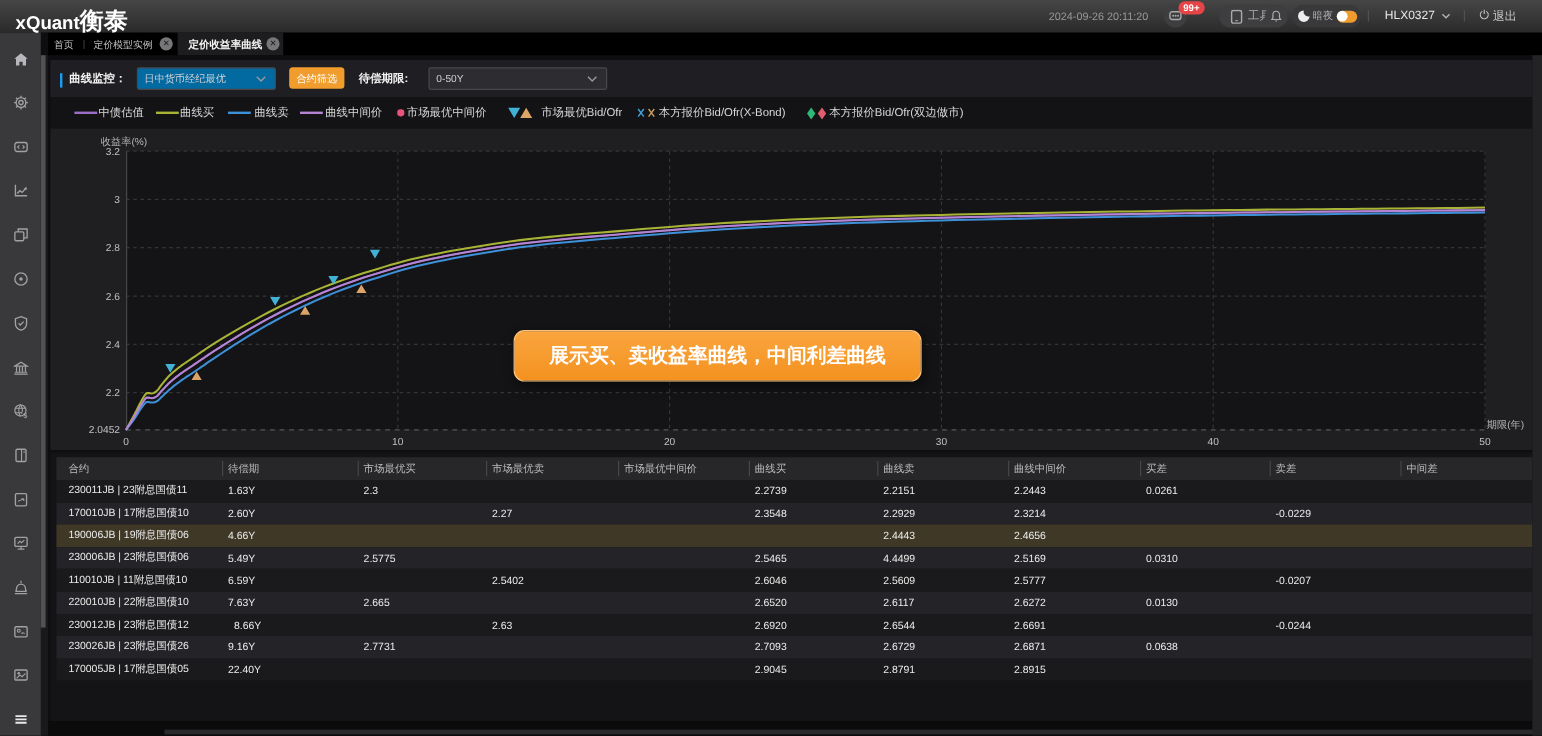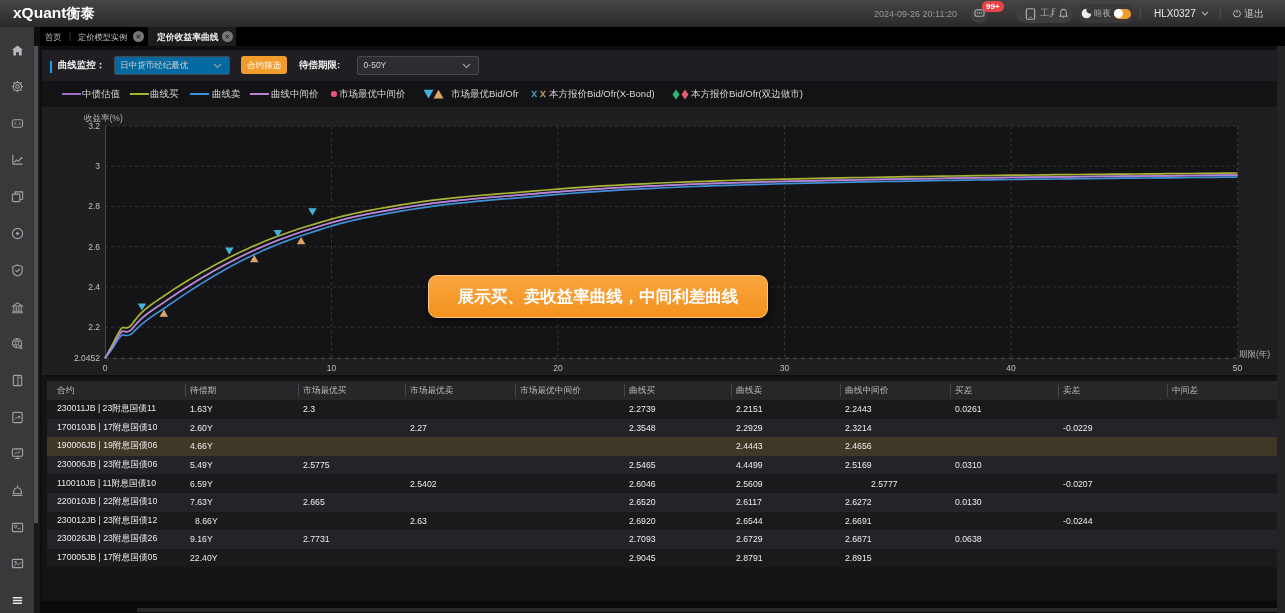--- a/index.html
+++ b/index.html
@@ -30,21 +30,21 @@
 .hdr { position:relative; height:19px; background:#27272a; color:#bcbcbc; }
 .row { position:relative; height:18.6px; color:#ececec; }
 .cell { position:absolute; top:0; height:100%; display:flex; align-items:center; white-space:nowrap; }
 .hsep { position:absolute; top:3px; width:1px; height:13px; background:#45454a; }
 .botbar { position:absolute; left:40px; top:601px; width:1245px; height:12px; background:#0b0b0c; }
 .botscroll { position:absolute; left:137px; top:608px; width:1142px; height:4px; background:#29292b; }
 .redge { position:absolute; left:1277px; top:46px; width:8px; height:567px; background:#232326; }
 </style></head>
 <body>
 <div class="topbar">
- <div class="logo">xQuant<span style="font-size:14px;">衡泰</span></div>
+ <div class="logo">xQuant<span style="font-size:20px;">衡泰</span></div>
  <div class="tr" style="left:874px;">2024-09-26 20:11:20</div>
  <div class="circ" style="position:absolute; left:970px; top:4px;">
   <svg width="11" height="11" viewBox="0 0 12 12">
         <rect x="1" y="2" width="10" height="7" rx="2" fill="none" stroke="#aaa" stroke-width="1.3"></rect>
         <circle cx="4" cy="5.5" r="0.9" fill="#aaa"></circle>
         <circle cx="6.2" cy="5.5" r="0.9" fill="#aaa"></circle>
         <circle cx="8.4" cy="5.5" r="0.9" fill="#aaa"></circle>
       </svg>
  </div>
  <div style="position:absolute; left:982px; top:1px; background:#e64547; color:#fff; font-size:8px; font-weight:bold;
@@ -158,21 +158,21 @@
  <span class="tabx" style="position:absolute; left:182px; top:4px;">✕</span>
 </div>
 <div class="ctrlbar">
  <div style="position:absolute; left:7.6px; top:10.5px; width:2.5px; height:12px; background:#1c9bef;"></div>
  <div style="position:absolute; left:15.8px; top:8.5px; color:#f2f2f2; font-size:9.5px; font-weight:bold;">曲线监控：</div>
  <div style="position:absolute; left:71.7px; top:6px; width:116px; height:18.5px; background:#0369a1; border:1px solid #47474c; border-radius:2px; color:#d2d2d2; font-size:8.5px; line-height:16.5px; padding-left:5.5px;">日中货币经纪最优<svg style="position:absolute; right:7px; top:5.5px;" width="9" height="6" viewBox="0 0 9 6">
         <path d="M1,1 L4.5,4.5 L8,1" fill="none" stroke="#9a9a9e" stroke-width="1.2"></path>
       </svg></div>
  <div style="position:absolute; left:199px; top:5.7px; width:46px; height:18.4px; background:#f09d2e; border-radius:3px; color:#fff; font-size:8.5px; text-align:center; line-height:18.4px;">合约筛选</div>
  <div style="position:absolute; left:257px; top:8.5px; color:#f2f2f2; font-size:9.5px; font-weight:bold;">待偿期限:</div>
- <div style="position:absolute; left:315.1px; top:6px; width:122px; height:18.5px; background:#2d2d31; border:1px solid #47474c; border-radius:2px; color:#d2d2d2; font-size:8.5px; line-height:16.5px; padding-left:5.5px;">0-50Y<svg style="position:absolute; right:7px; top:5.5px;" width="9" height="6" viewBox="0 0 9 6">
+ <div style="position:absolute; left:315.1px; top:6px; width:149px; height:18.5px; background:#2d2d31; border:1px solid #47474c; border-radius:2px; color:#d2d2d2; font-size:8.5px; line-height:16.5px; padding-left:5.5px;">0-50Y<svg style="position:absolute; right:7px; top:5.5px;" width="9" height="6" viewBox="0 0 9 6">
         <path d="M1,1 L4.5,4.5 L8,1" fill="none" stroke="#9a9a9e" stroke-width="1.2"></path>
       </svg></div>
 </div>
 <div class="legend">
 <span class="litem" style="left:20px;">
       <span style="width:19px; height:2px; background:#9b6ec8;"></span>
     </span>
 <span class="litem" style="left:40px;">中债估值</span>
 <span class="litem" style="left:88px;">
       <span style="width:19px; height:2px; background:#a9b437;"></span>
@@ -311,21 +311,21 @@
       <span class="cell" style="left:689px;">4.4499</span>
       <span class="cell" style="left:798px;">2.5169</span>
       <span class="cell" style="left:908px;">0.0310</span>
     </div>
 <div class="row" style="background:#1a1a1c;">
       <span class="cell" style="left:10px;">110010JB | 11附息国债10</span>
       <span class="cell" style="left:143px;">6.59Y</span>
       <span class="cell" style="left:363px;">2.5402</span>
       <span class="cell" style="left:582px;">2.6046</span>
       <span class="cell" style="left:689px;">2.5609</span>
-      <span class="cell" style="left:824px;">2.5777</span>
+      <span class="cell" style="left:798px;">2.5777</span>
       <span class="cell" style="left:1016px;">-0.0207</span>
     </div>
 <div class="row" style="background:#242428;">
       <span class="cell" style="left:10px;">220010JB | 22附息国债10</span>
       <span class="cell" style="left:143px;">7.63Y</span>
       <span class="cell" style="left:256px;">2.665</span>
       <span class="cell" style="left:582px;">2.6520</span>
       <span class="cell" style="left:689px;">2.6117</span>
       <span class="cell" style="left:798px;">2.6272</span>
       <span class="cell" style="left:908px;">0.0130</span>

